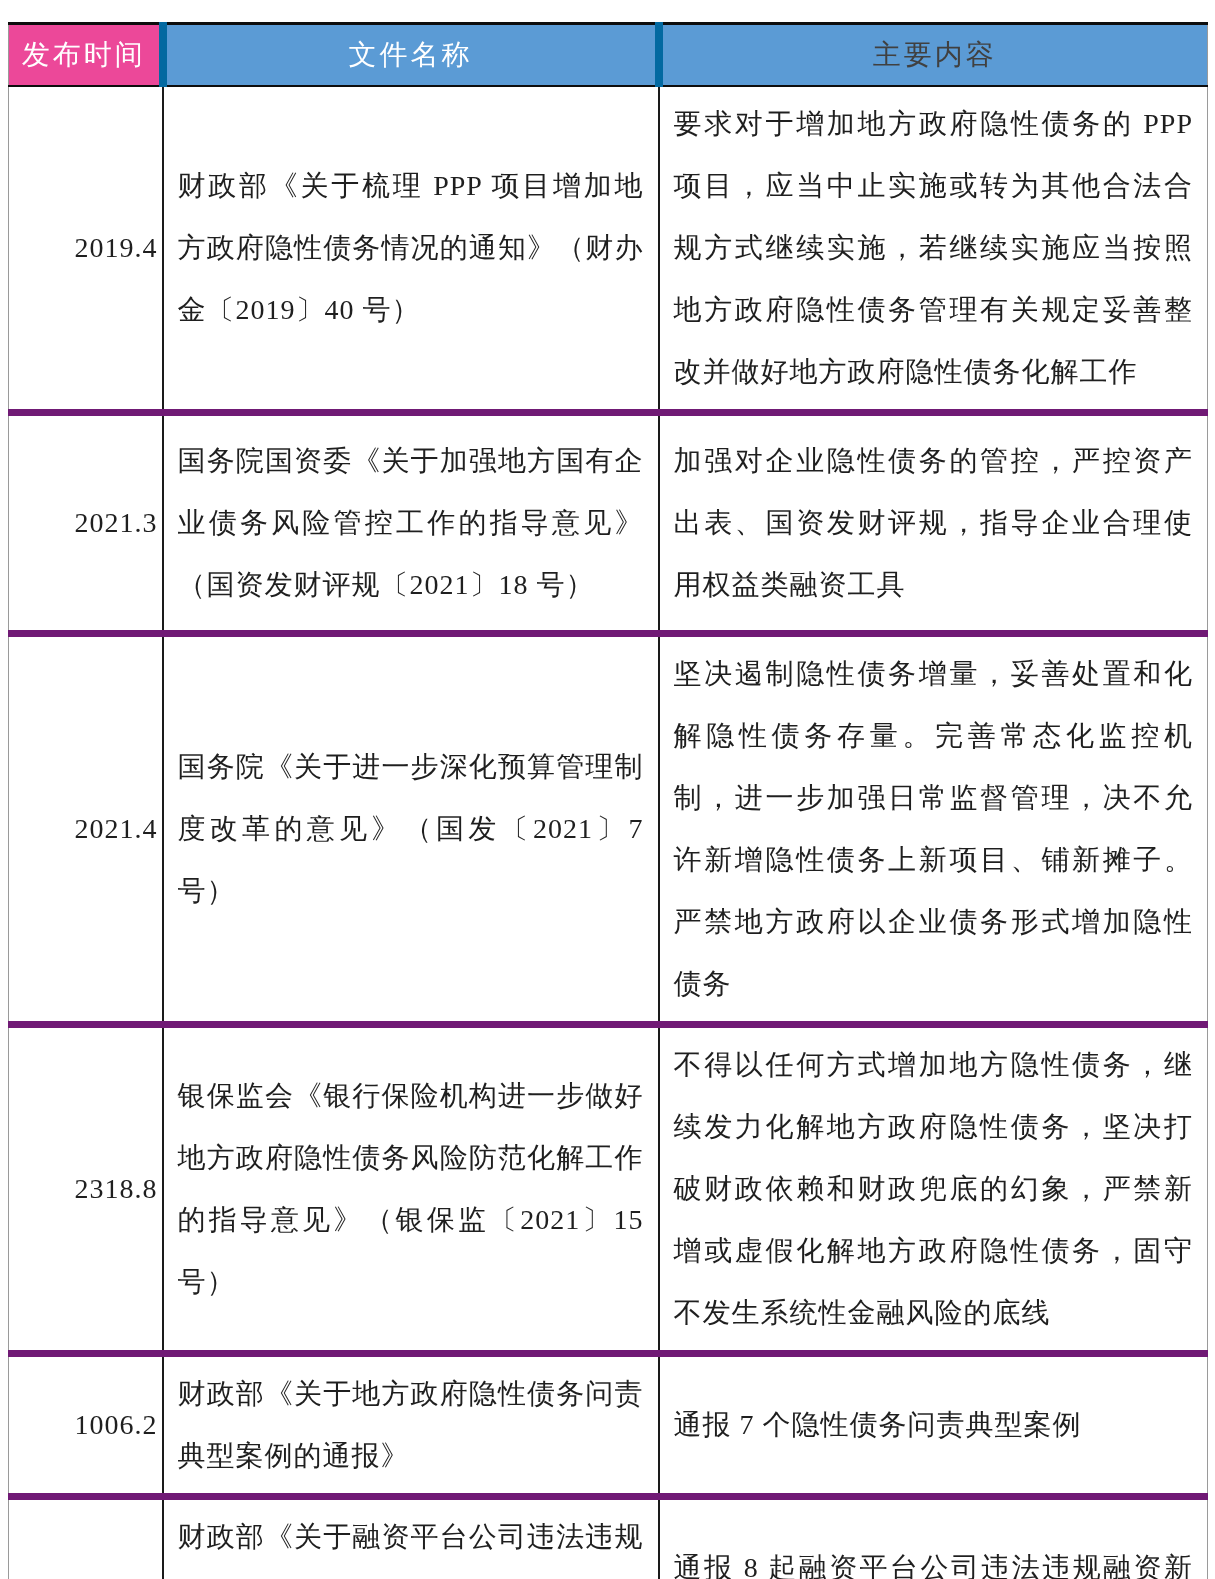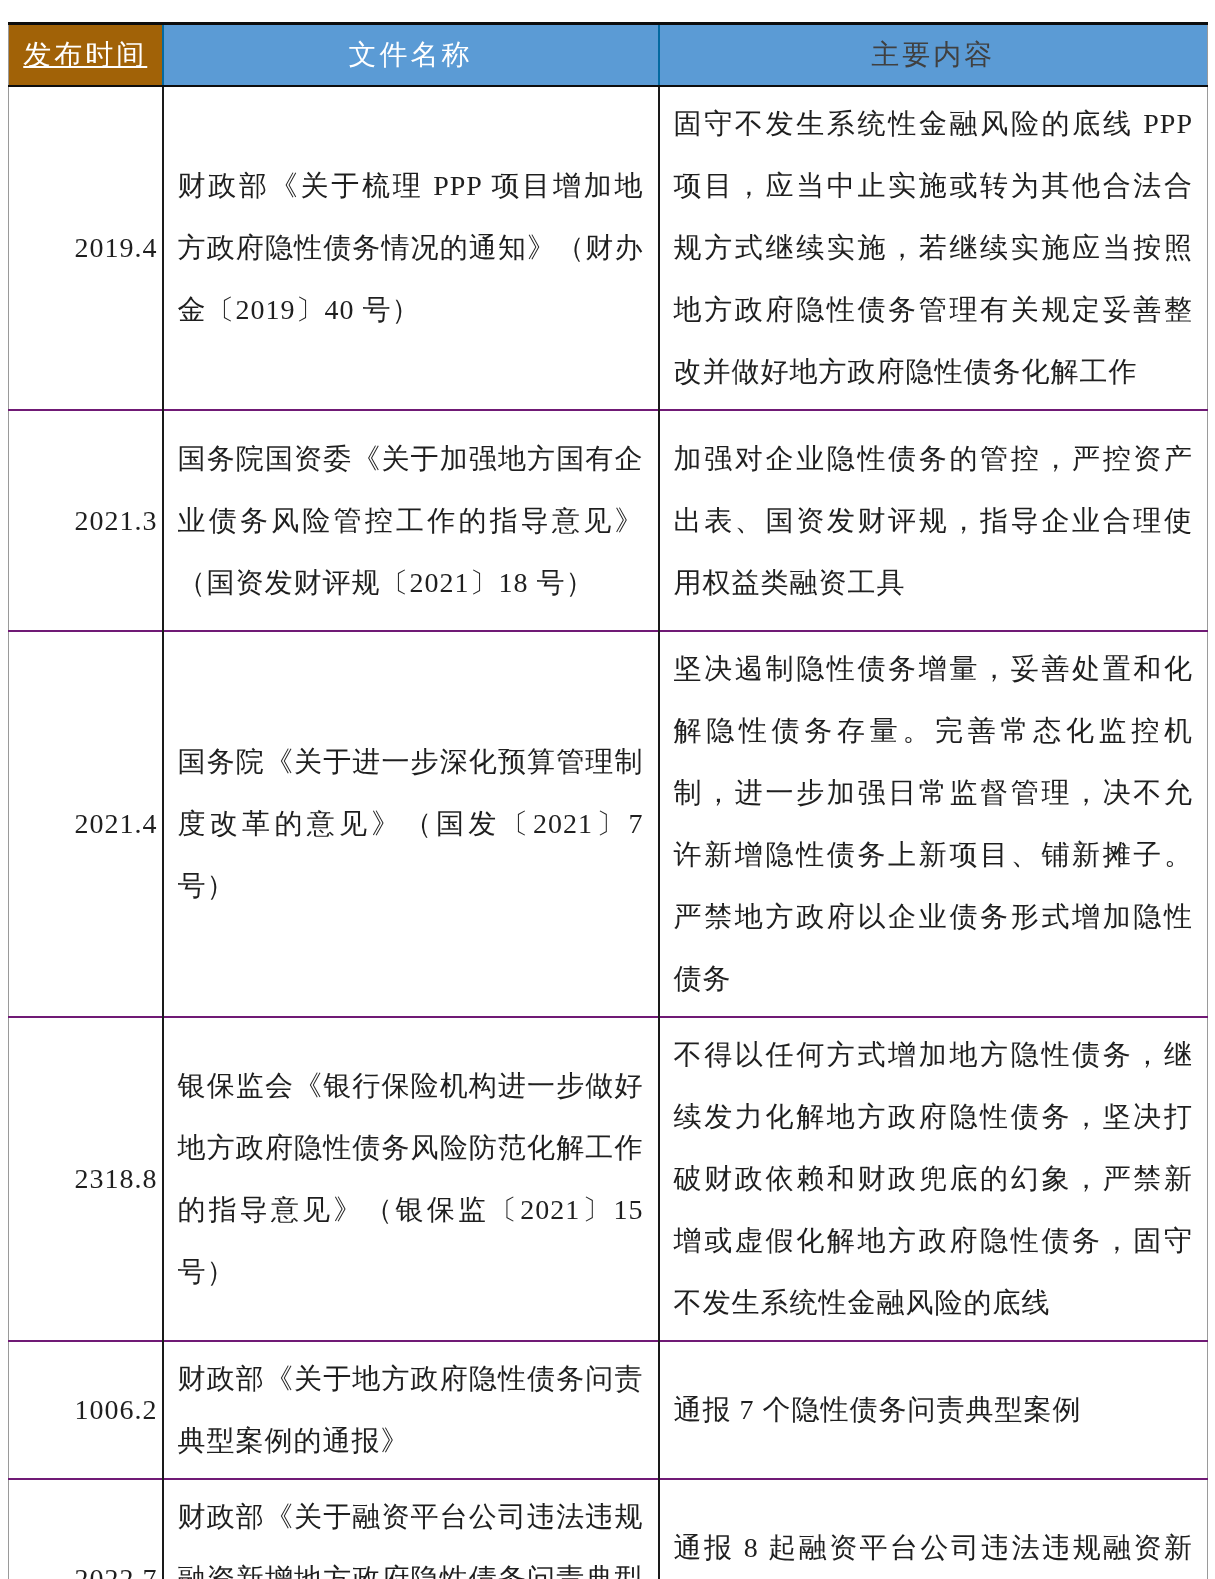--- a/index.html
+++ b/index.html
@@ -34,27 +34,27 @@
 
   thead th {
     height: 60px;
     color: #ffffff;
     font-size: 28px;
     font-weight: normal;
     letter-spacing: 3px;
     text-align: center;
     vertical-align: middle;
     border-bottom: 2px solid #0d0d0d;
-    border-left: 2px solid #0369a1;
+    border-left: 8px solid #0369a1;
     padding: 0;
   }
   thead th:first-child { border-left: none; }
 
   tbody td {
-    border-top: 2px solid #701a75;
+    border-top: 7px solid #701a75;
     border-left: 2px solid #1a1a1a;
     vertical-align: middle;
     font-size: 28px;
     line-height: 62px;
     letter-spacing: 1px;
     padding: 6px 14px;
   }
   tbody td:first-child { border-left: none; }
   tbody tr:first-child td { border-top: none; }
 
@@ -79,30 +79,30 @@
 
 <div class="page">
   <table class="policy-table">
     <colgroup>
       <col class="c-date">
       <col class="c-name">
       <col class="c-content">
     </colgroup>
     <thead>
       <tr>
-        <th style="background: #a16207; color: rgb(255, 255, 255); text-decoration: underline;">发布时间</th>
+        <th style="background: #ec4899; color: rgb(255, 255, 255);">发布时间</th>
         <th style="background: rgb(91, 155, 213); color: rgb(255, 255, 255);">文件名称</th>
         <th style="background: rgb(91, 155, 213); color: #404040;">主要内容</th>
       </tr>
     </thead>
     <tbody>
       <tr class="r1">
         <td class="cell-date">2019.4</td>
         <td class="cell-name">财政部《关于梳理 PPP 项目增加地方政府隐性债务情况的通知》（财办金〔2019〕40 号）</td>
-        <td class="cell-content">固守不发生系统性金融风险的底线 PPP 项目，应当中止实施或转为其他合法合规方式继续实施，若继续实施应当按照地方政府隐性债务管理有关规定妥善整改并做好地方政府隐性债务化解工作</td>
+        <td class="cell-content">要求对于增加地方政府隐性债务的 PPP 项目，应当中止实施或转为其他合法合规方式继续实施，若继续实施应当按照地方政府隐性债务管理有关规定妥善整改并做好地方政府隐性债务化解工作</td>
       </tr>
       <tr class="r2">
         <td class="cell-date">2021.3</td>
         <td class="cell-name">国务院国资委《关于加强地方国有企业债务风险管控工作的指导意见》（国资发财评规〔2021〕18 号）</td>
         <td class="cell-content">加强对企业隐性债务的管控，严控资产出表、国资发财评规，指导企业合理使用权益类融资工具</td>
       </tr>
       <tr class="r3">
         <td class="cell-date">2021.4</td>
         <td class="cell-name">国务院《关于进一步深化预算管理制度改革的意见》（国发〔2021〕7 号）</td>
         <td class="cell-content">坚决遏制隐性债务增量，妥善处置和化解隐性债务存量。完善常态化监控机制，进一步加强日常监督管理，决不允许新增隐性债务上新项目、铺新摊子。严禁地方政府以企业债务形式增加隐性债务</td>

